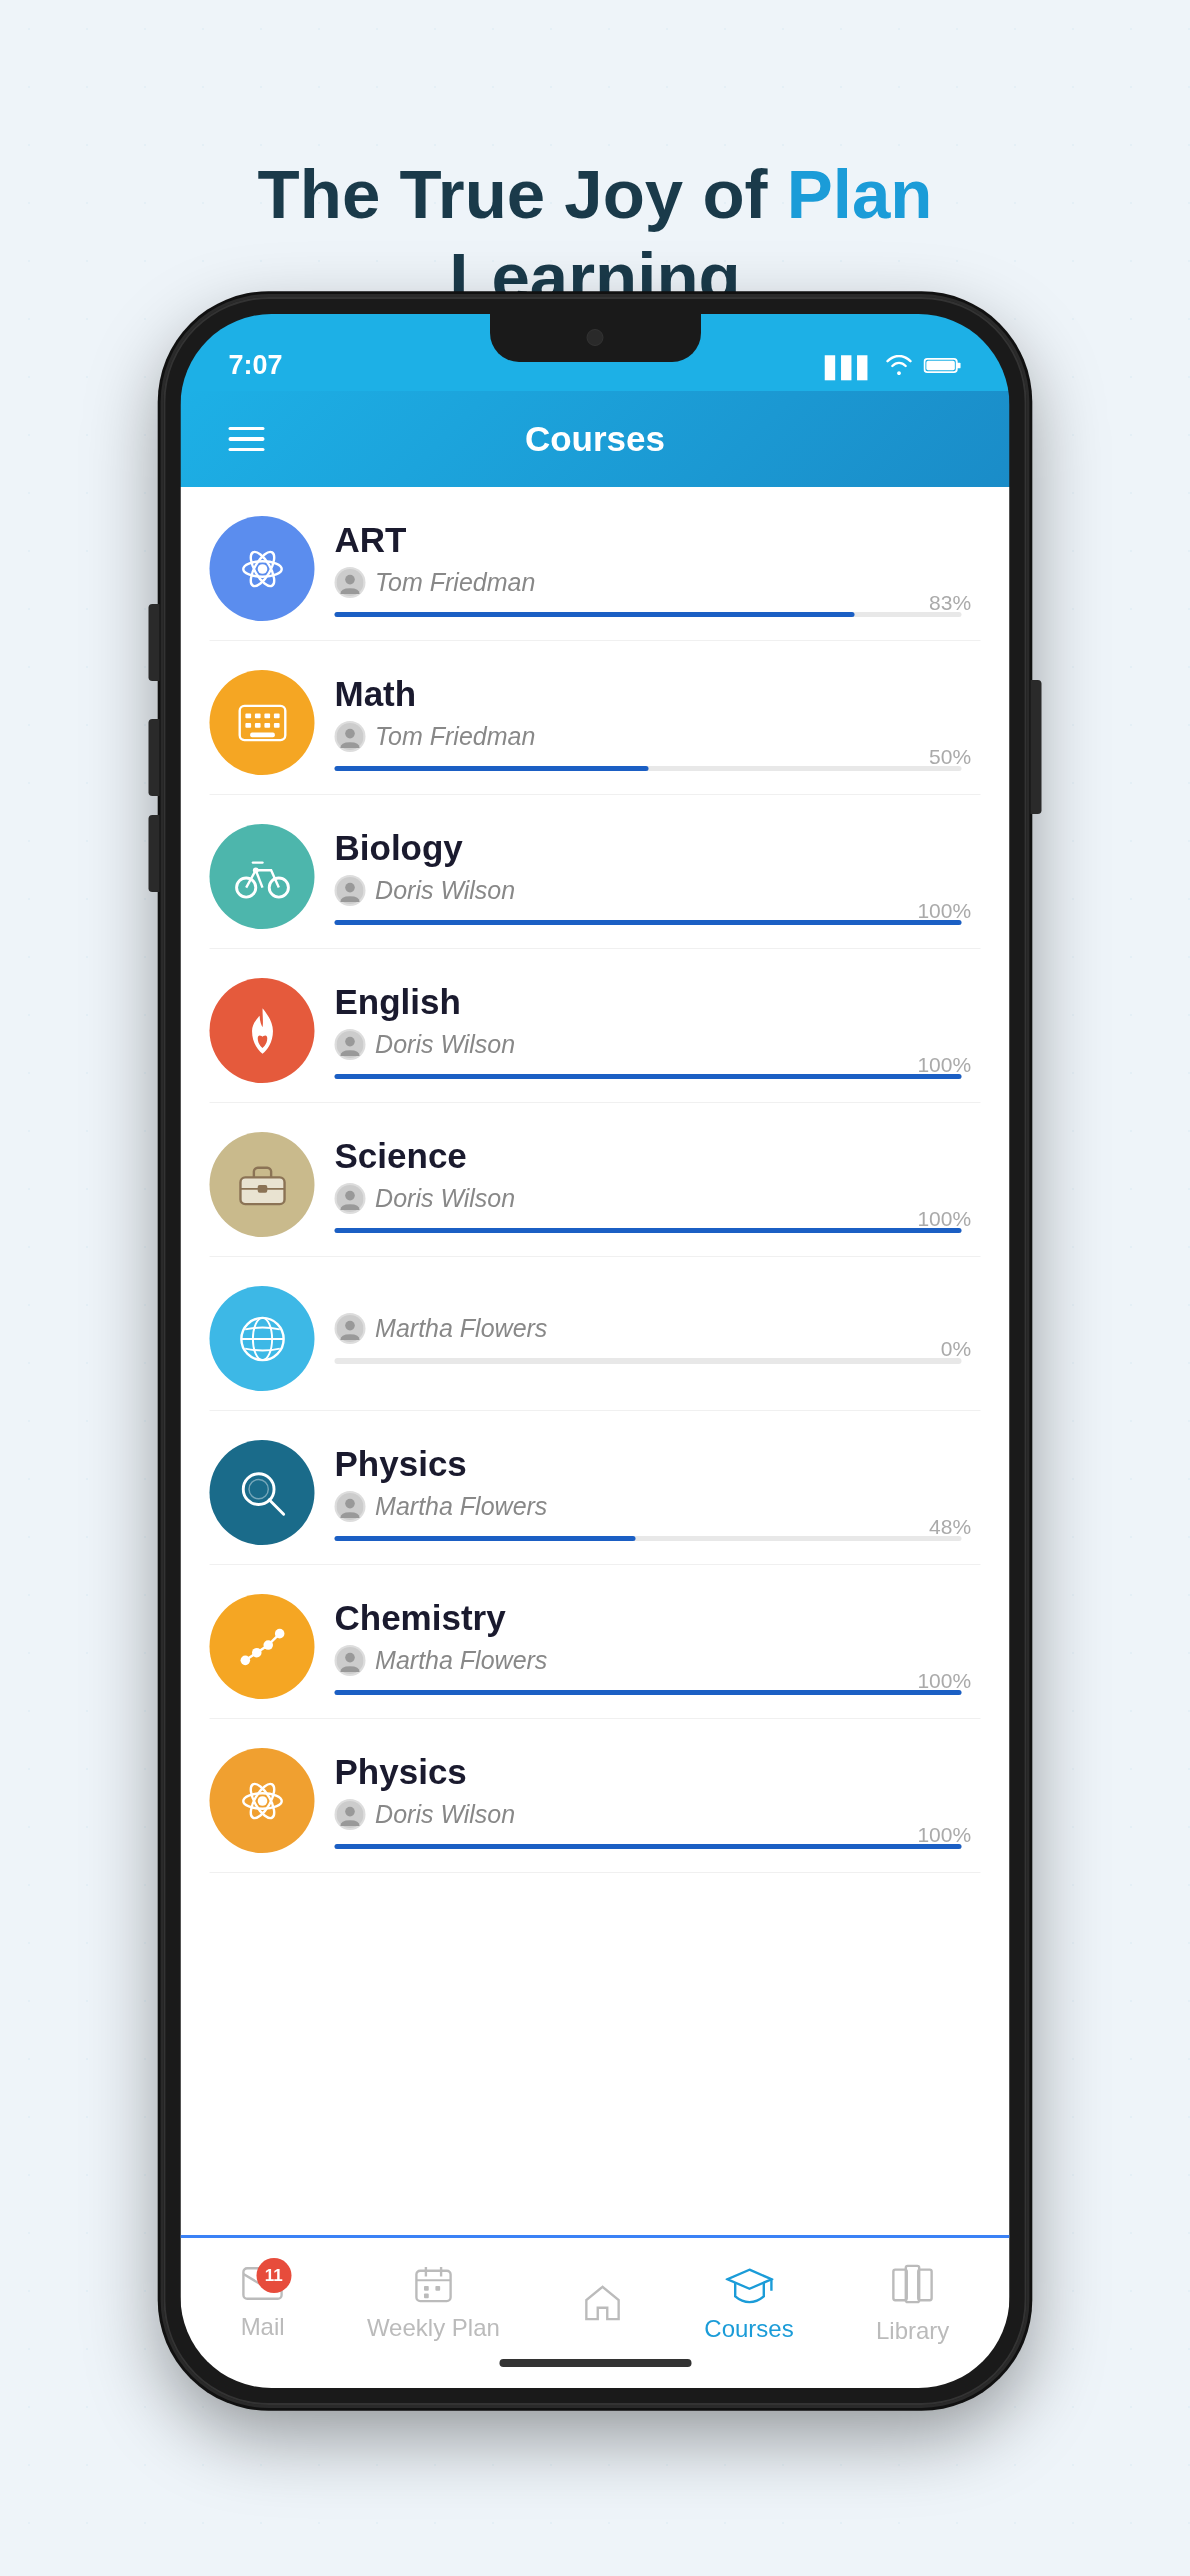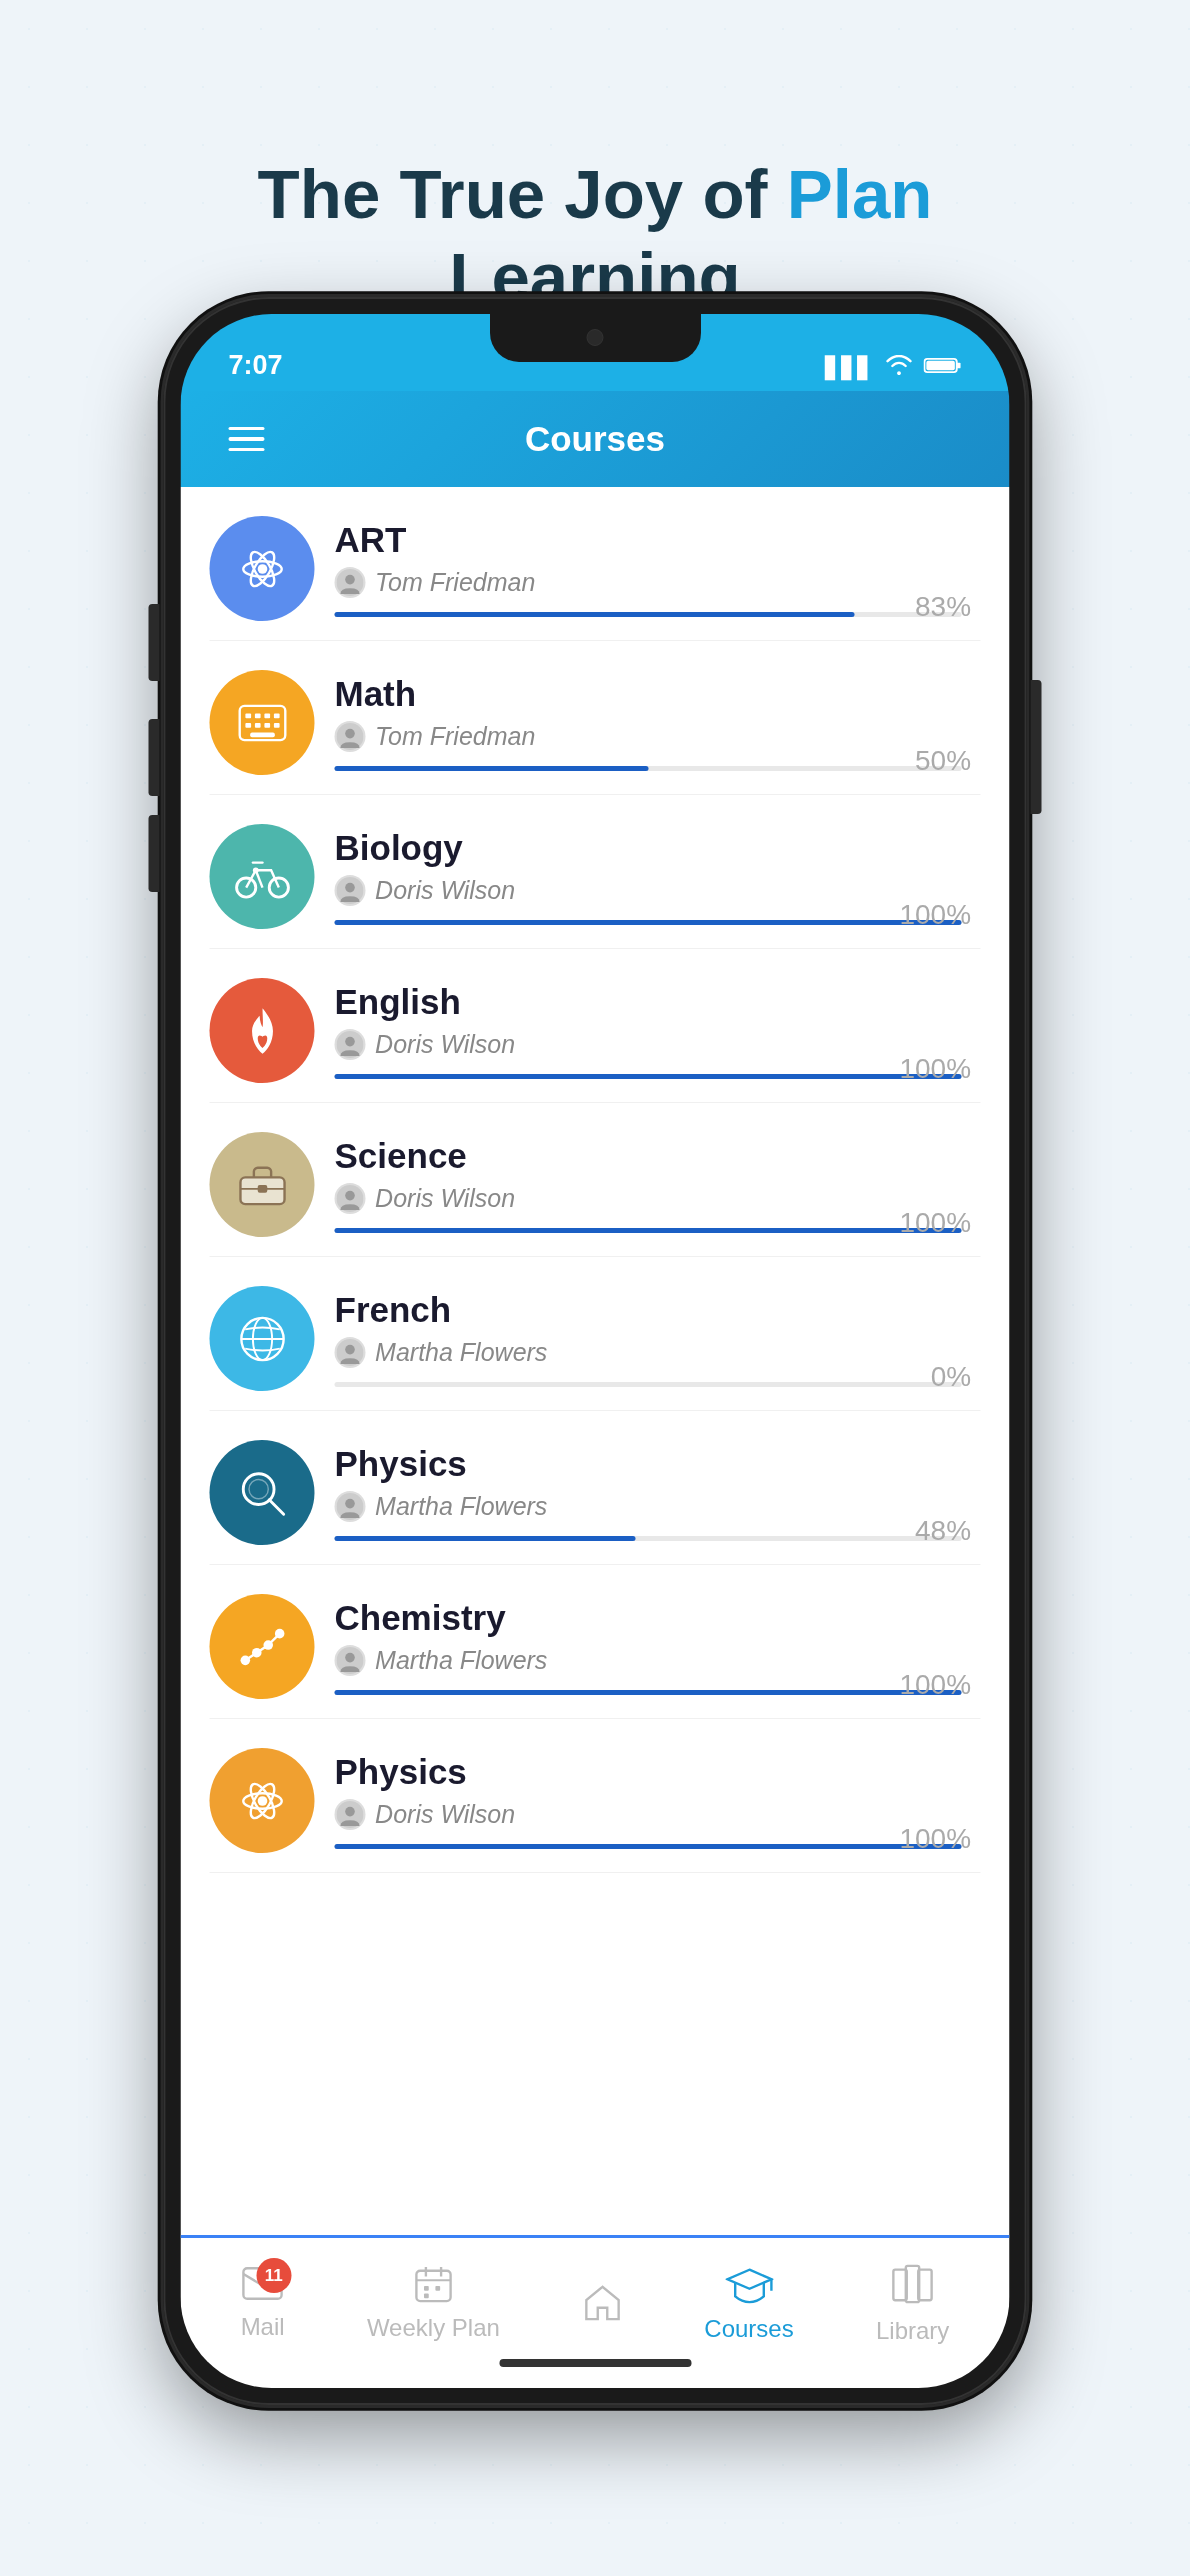--- a/index.html
+++ b/index.html
@@ -231,21 +231,21 @@
     .progress-bar-fill {
       height: 100%;
       background: #1b5fc4;
       border-radius: 2.9px;
     }
 
     .progress-pct {
       position: absolute;
       right: -9.6px;
       top: -21px;
-      font-size: 28px;
+      font-size: 21px;
       color: #aaa;
       white-space: nowrap;
     }
 
     
     .bottom-nav {
       height: 153px;
       background: white;
       border-top: 3px solid #3b82f6;
       display: flex;
@@ -504,21 +504,20 @@
     <div class="course-icon" style="background: #3db8e6;">
       <svg width="50" height="50" viewBox="0 0 52 52" fill="none">
     <circle cx="26" cy="26" r="22" stroke="white" stroke-width="2.5" fill="none"></circle>
     <ellipse cx="26" cy="26" rx="10" ry="22" stroke="white" stroke-width="2" fill="none"></ellipse>
     <line x1="4" y1="26" x2="48" y2="26" stroke="white" stroke-width="2"></line>
     <path d="M8 16 Q26 12 44 16" stroke="white" stroke-width="2" fill="none"></path>
     <path d="M8 36 Q26 40 44 36" stroke="white" stroke-width="2" fill="none"></path>
   </svg>
     </div>
     <div class="course-info">
-      <div class="course-name">French</div>
       <div class="teacher-row">
         <div class="teacher-avatar" style="background:#ddd;">
           <svg width="27" height="27" viewBox="0 0 28 28" fill="none">
             <circle cx="14" cy="14" r="14" fill="#ccc"></circle>
             <circle cx="14" cy="11" r="5" fill="#999"></circle>
             <path d="M4 26 Q4 20 14 20 Q24 20 24 26" fill="#999"></path>
           </svg>
         </div>
         <span class="teacher-name">Martha Flowers</span>
       </div>

